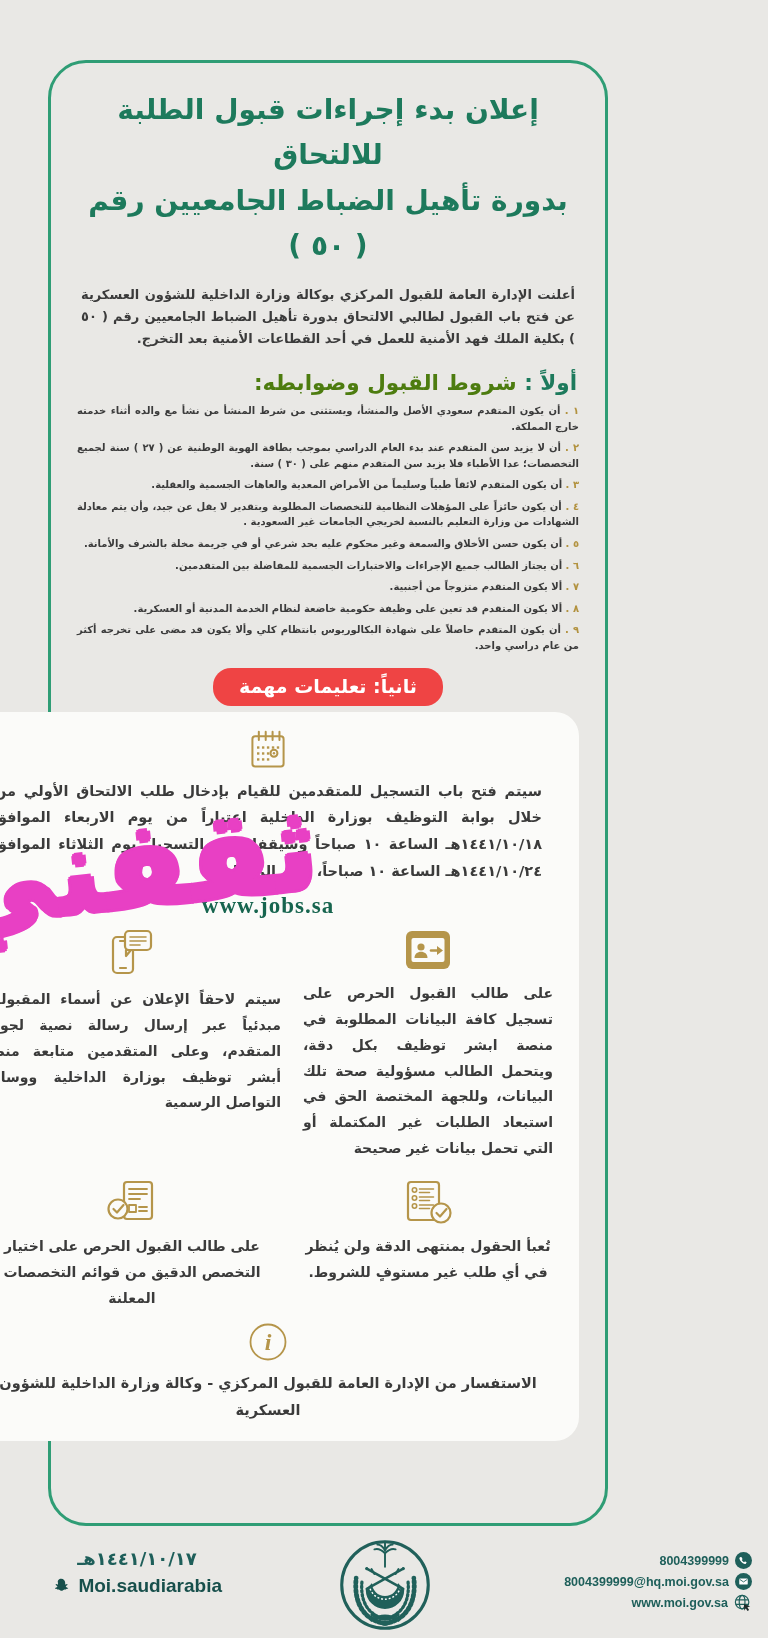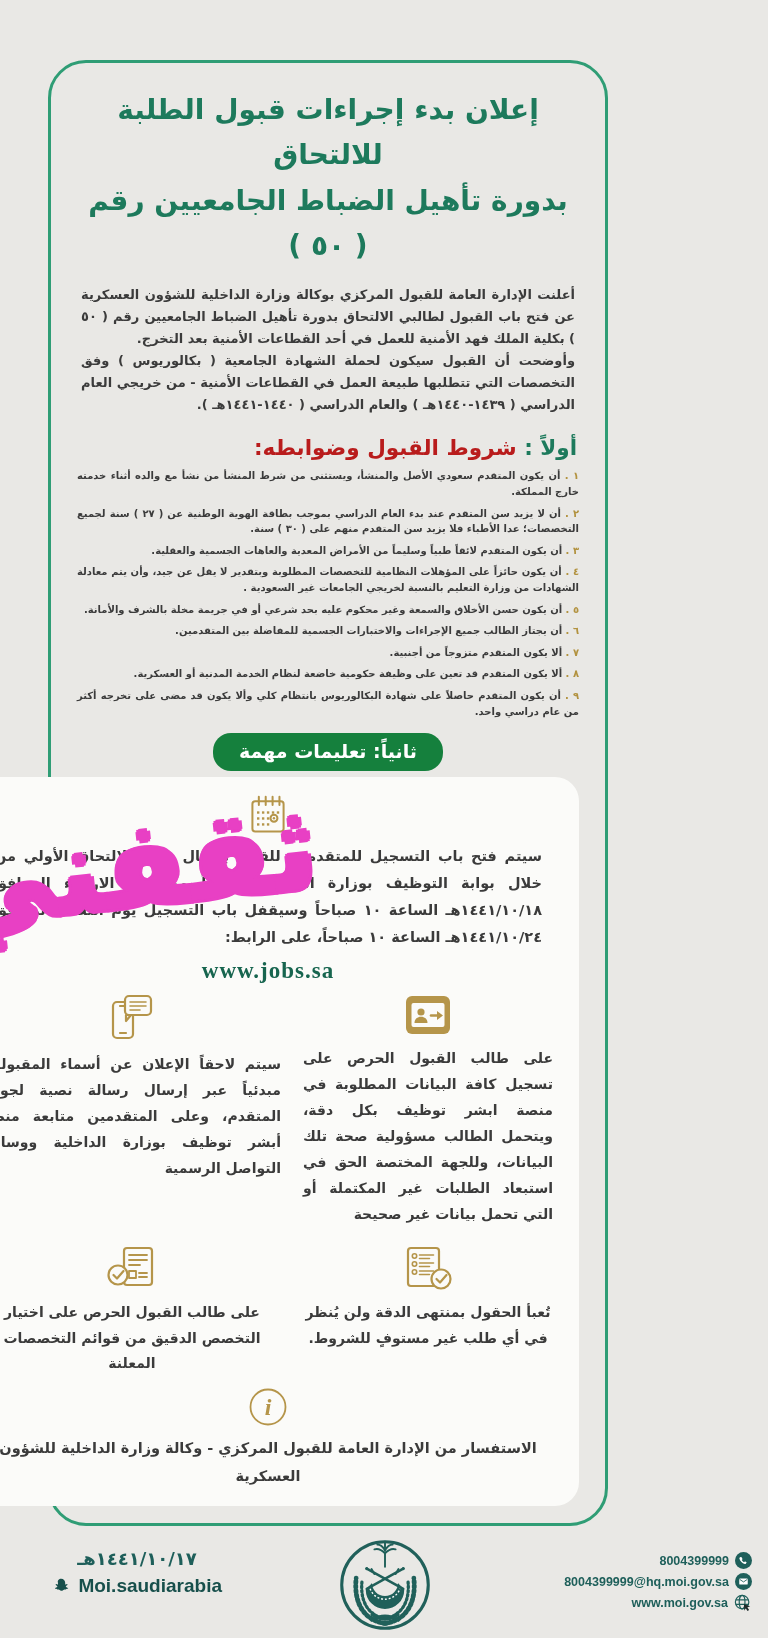--- a/index.html
+++ b/index.html
@@ -14,27 +14,27 @@
   .frame{
     position:absolute;left:48px;top:60px;width:560px;height:1466px;
     border:3px solid #2f9d75;border-radius:38px;box-sizing:border-box;
     padding:18px 26px 0 26px;
   }
   .title{color:#1d7a5c;font-weight:bold;font-size:28px;line-height:1.62;text-align:center;margin-top:6px;}
   .intro{margin:16px 4px 0;color:#3b3b3b;font-weight:bold;font-size:13px;line-height:1.68;text-align:justify;}
   .intro p{margin:0;}
   .sec1-head{margin:20px 2px 0;font-size:21.5px;font-weight:bold;}
   .sec1-head .lbl{color:#1d7a5c;}
-  .sec1-head .ttl{color:#b91c1c;text-align:right;}
+  .sec1-head .ttl{color:#4d7c0f;text-align:right;}
   .conds{margin-top:8px;}
   .cond{margin:0 0 6px;color:#3b3b3b;font-weight:bold;font-size:10px;line-height:1.56;text-align:justify;}
   .cond .num{color:#b2923f;}
   
   .badge{
-    display:table;margin:14px auto 0;background:#15803d;color:#fff;
+    display:table;margin:14px auto 0;background:#ef4444;color:#fff;
     font-size:19px;font-weight:bold;padding:7px 26px 9px;border-radius:18px;
     position:relative;z-index:10;
   }
   .card{
     margin:6px auto 0;width:622px;box-sizing:border-box;background:#fbfbf9;
     border-radius:24px;padding:14px 26px 16px;position:relative;z-index:5;
   }
   .icon-center{display:block;margin:2px auto 6px;}
   .reg{margin:4px 11px 0;color:#3b3b3b;font-weight:bold;font-size:14.5px;line-height:1.85;text-align:justify;}
   .jobs-link{
@@ -73,21 +73,20 @@
 
   <div class="frame">
 
     <div class="title">
       <div>إعلان بدء إجراءات قبول الطلبة للالتحاق</div>
       <div>بدورة تأهيل الضباط الجامعيين رقم ( ٥٠ )</div>
     </div>
 
     <div class="intro">
       <p>أعلنت الإدارة العامة للقبول المركزي بوكالة وزارة الداخلية للشؤون العسكرية عن فتح باب القبول لطالبي الالتحاق بدورة تأهيل الضباط الجامعيين رقم ( ٥٠ ) بكلية الملك فهد الأمنية للعمل في أحد القطاعات الأمنية بعد التخرج.</p>
-      <p>وأوضحت أن القبول سيكون لحملة الشهادة الجامعية ( بكالوريوس ) وفق التخصصات التي تتطلبها طبيعة العمل في القطاعات الأمنية - من خريجي العام الدراسي ( ١٤٣٩-١٤٤٠هـ ) والعام الدراسي ( ١٤٤٠-١٤٤١هـ ).</p>
     </div>
 
     <div class="sec1-head">
       <span class="lbl">أولاً :</span>
       <span class="ttl">شروط القبول وضوابطه:</span>
     </div>
 
     <div class="conds">
       <p class="cond"><span class="num">١ .</span> <span>أن يكون المتقدم سعودي الأصل والمنشأ، ويستثنى من شرط المنشأ من نشأ مع والده أثناء خدمته خارج المملكة.</span></p>
       <p class="cond"><span class="num">٢ .</span> <span>أن لا يزيد سن المتقدم عند بدء العام الدراسي بموجب بطاقة الهوية الوطنية عن ( ٢٧ ) سنة لجميع التخصصات؛ عدا الأطباء فلا يزيد سن المتقدم منهم على ( ٣٠ ) سنة.</span></p>

